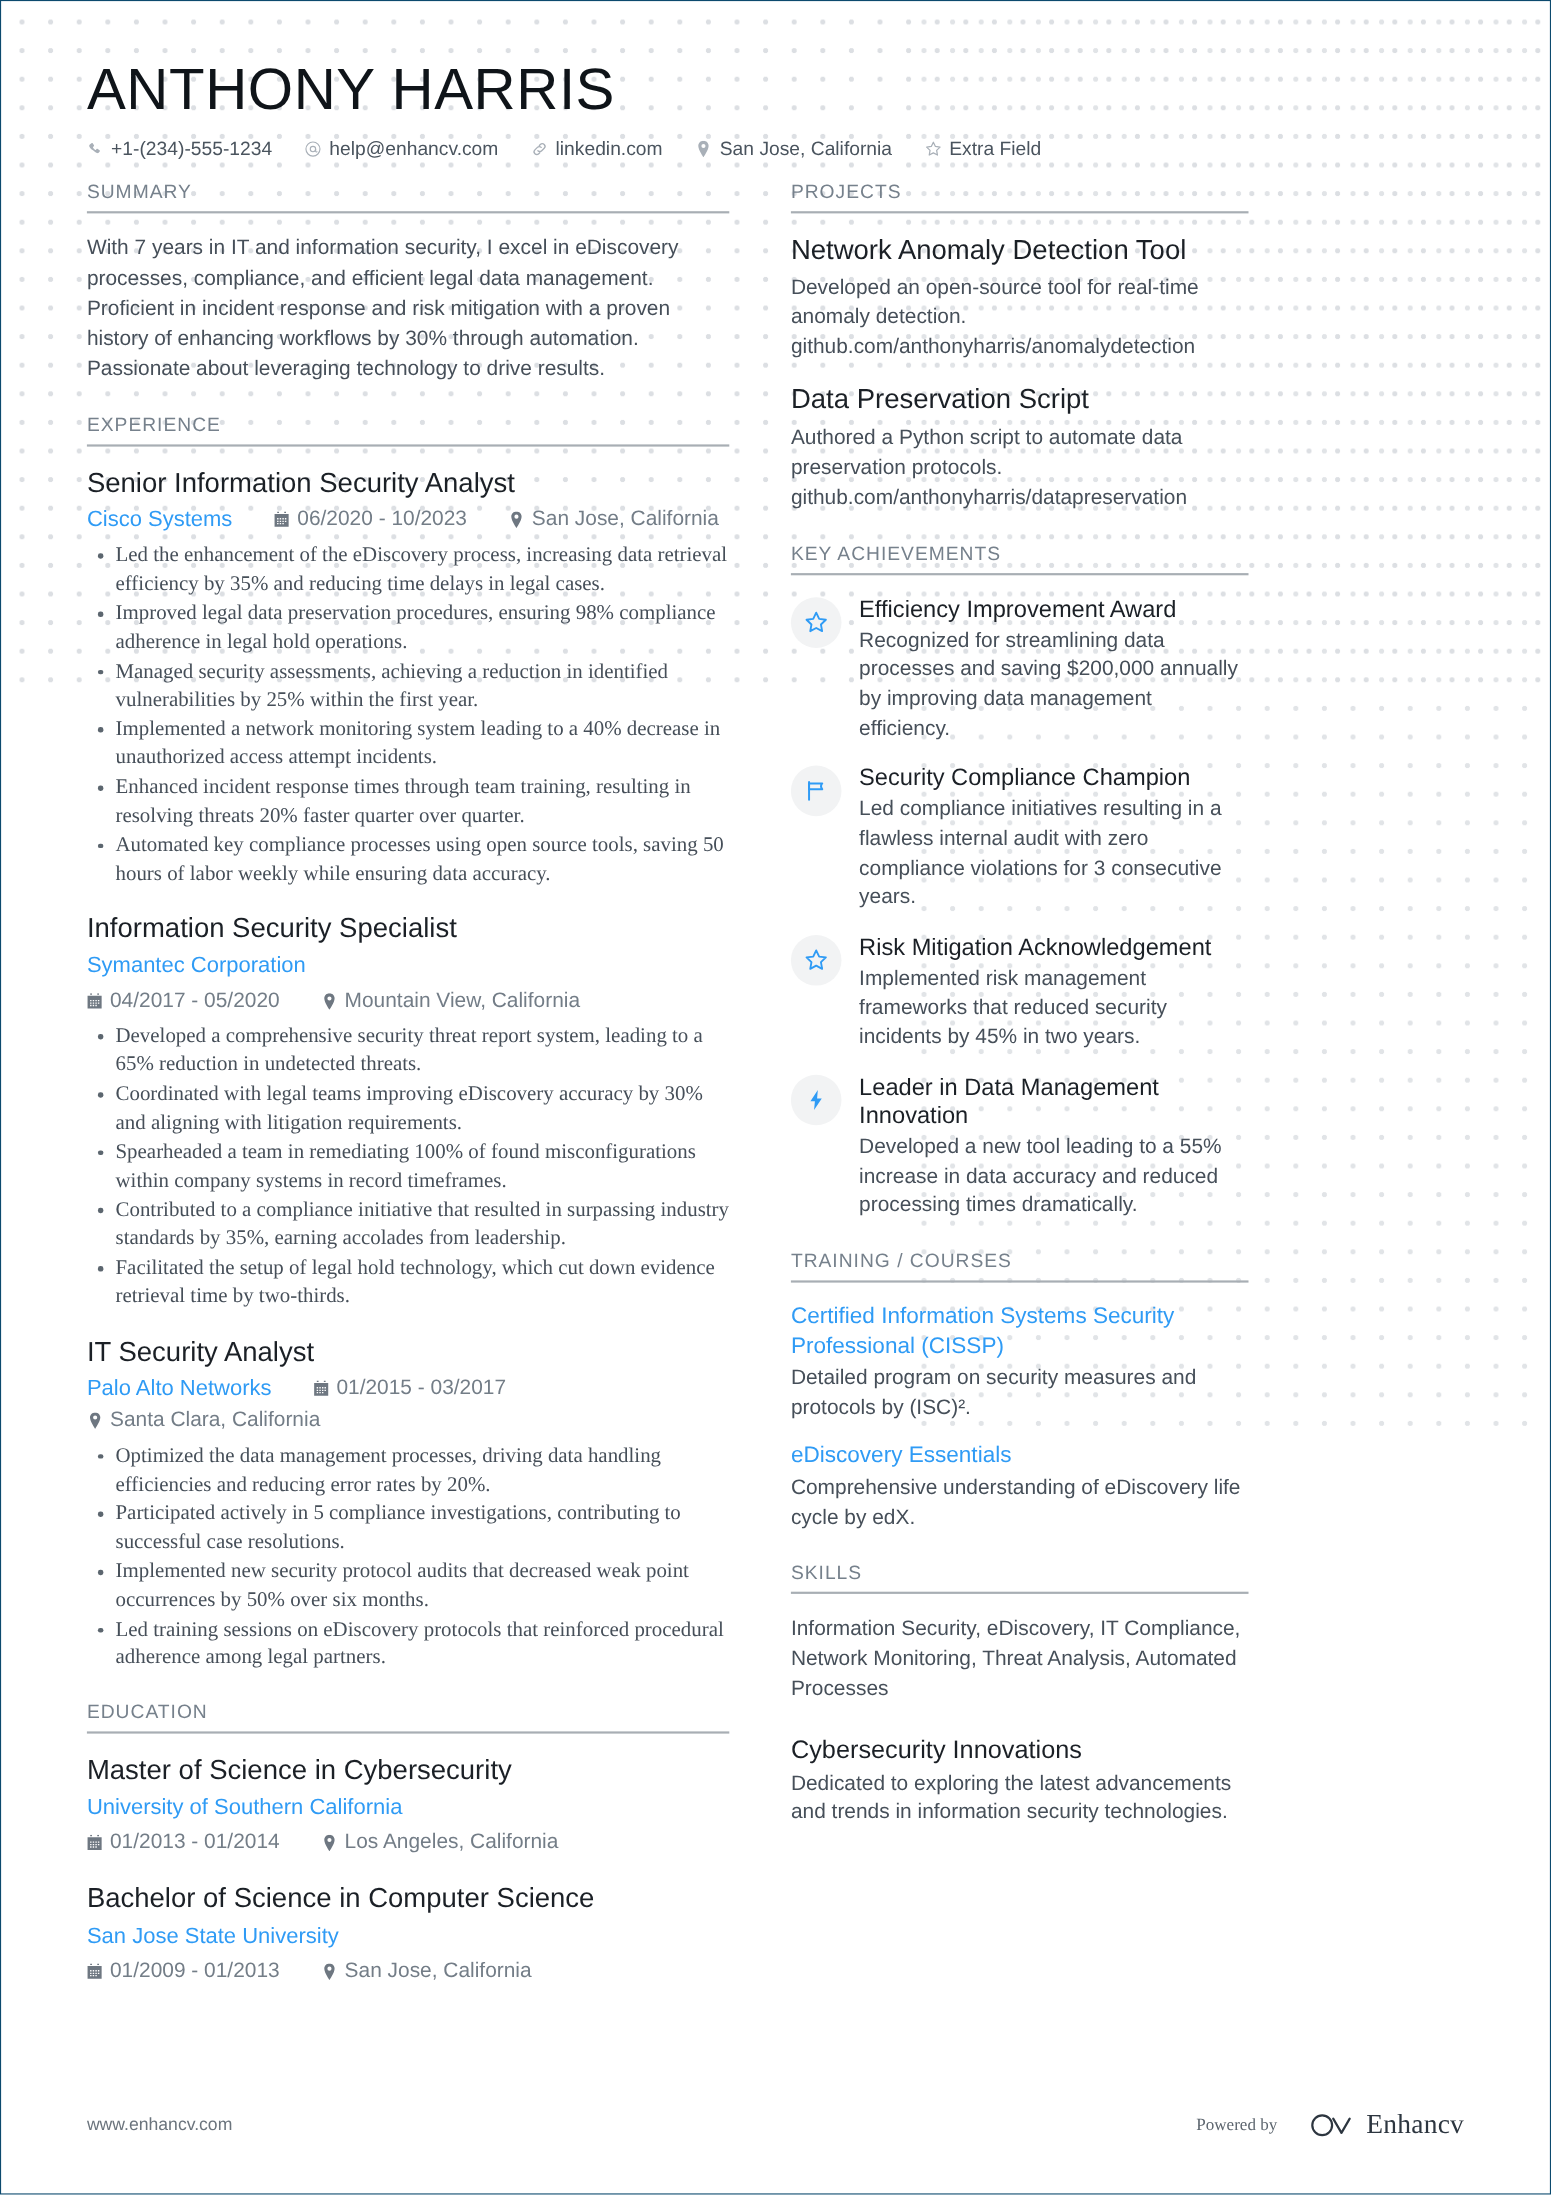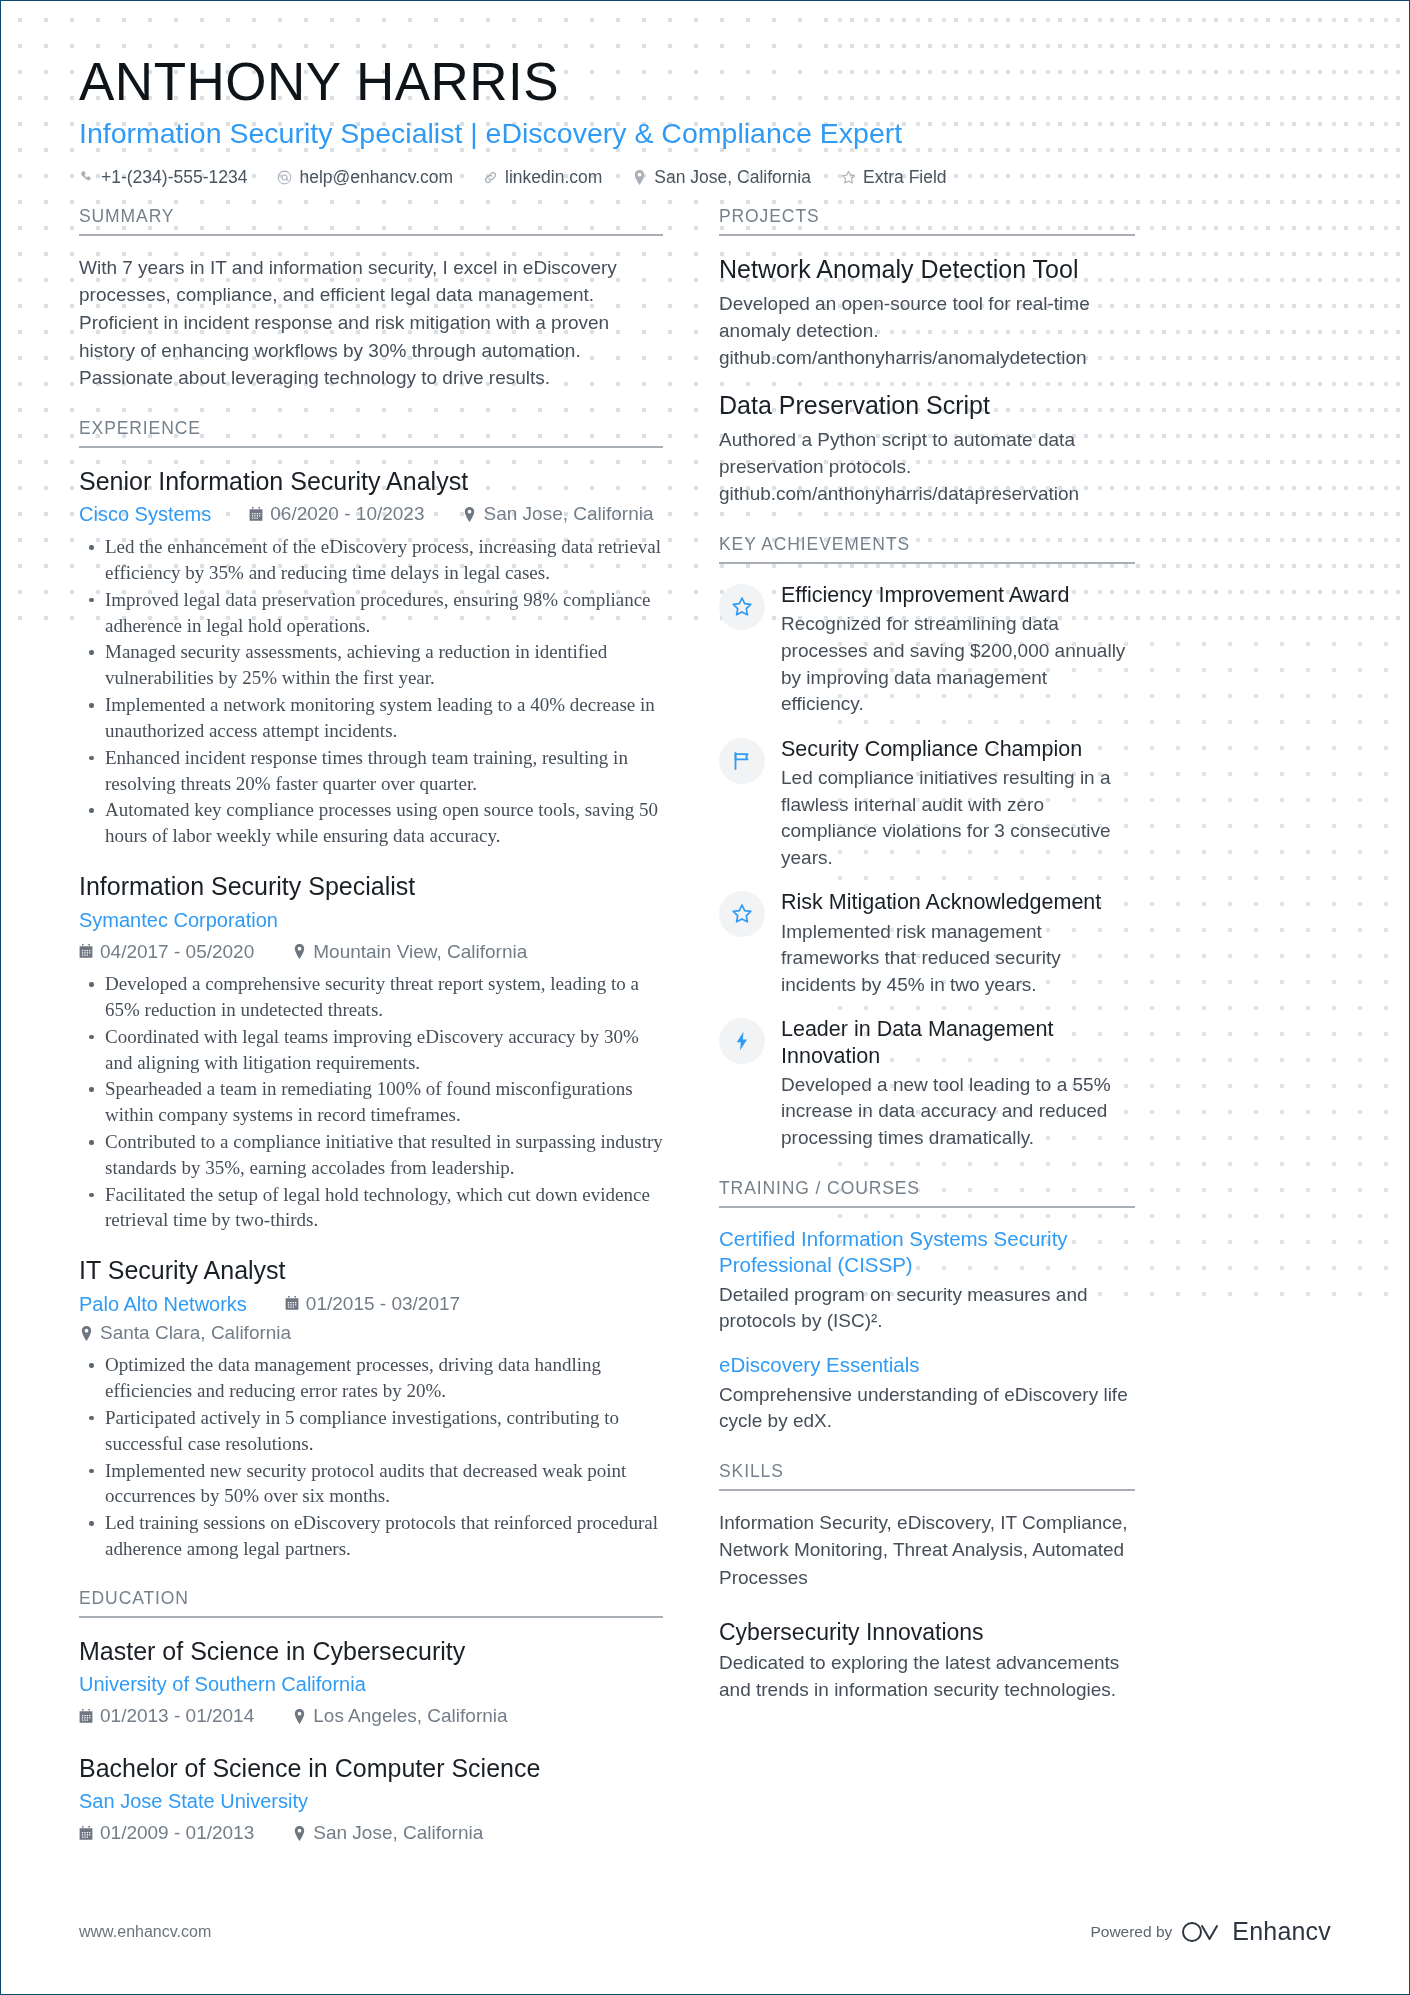--- a/index.html
+++ b/index.html
@@ -276,21 +276,22 @@
     justify-content: space-between;
     z-index: 3;
   }
   .footer-url {
     font-size: 16px;
     color: #6b747d;
   }
   .powered {
     display: flex;
     align-items: center;
-    gap: 8px;
+    gap: 29px;
+    font-family: Liberation Serif, serif;
   }
   .powered-label {
     font-size: 15.5px;
     color: #5d666f;
   }
   .brand {
     display: flex;
     align-items: center;
     gap: 10px;
   }
@@ -306,21 +307,20 @@
 <body>
 
 <div class="page">
   <div class="dots"></div>
   <div class="dots right"></div>
 
   <div class="content">
 
     <div>
       <div class="name">ANTHONY HARRIS</div>
-      <div class="headline">Information Security Specialist | eDiscovery &amp; Compliance Expert</div>
       <div class="contact-row" id="contact-row">
           <div class="contact-item">
             <span class="ic">
               <svg width="14" height="14" viewBox="0 0 16 16" fill="currentColor">
                 <path d="M3.6 1.3c.4-.3 1-.2 1.3.2l1.3 1.9c.3.4.2.9-.1 1.2l-.9.8c-.1.1-.1.3 0 .5.4.9 1.5 2 2.4 2.5.2.1.4.1.5 0l.8-.9c.3-.3.8-.4 1.2-.1l1.9 1.3c.4.3.5.9.2 1.3l-.9 1.1c-.5.6-1.3.8-2 .5-1.5-.6-3-1.7-4.1-2.8C3.1 7.7 2 6.2 1.4 4.7c-.3-.7-.1-1.5.5-2l1.7-1.4z"></path>
               </svg>
             </span>
             <span>+1-(234)-555-1234</span>
           </div>
           <div class="contact-item">

